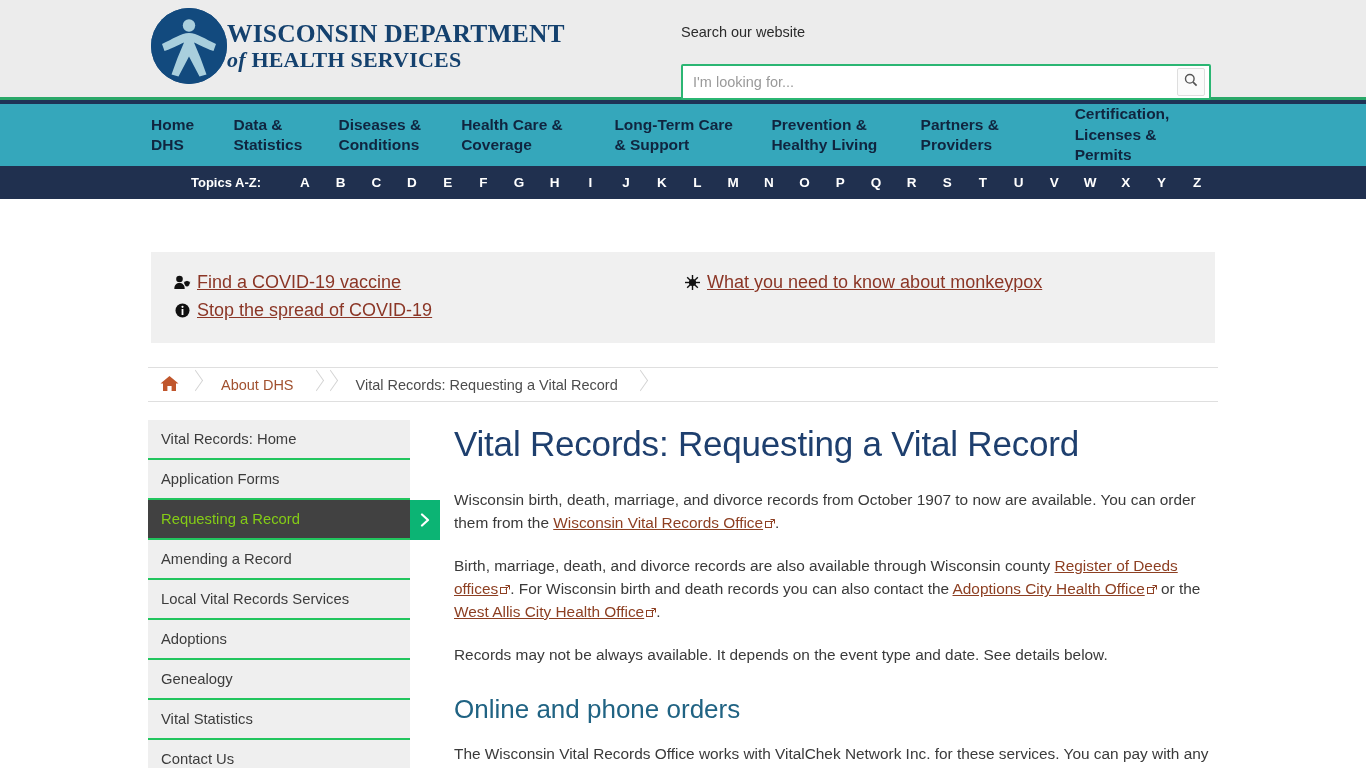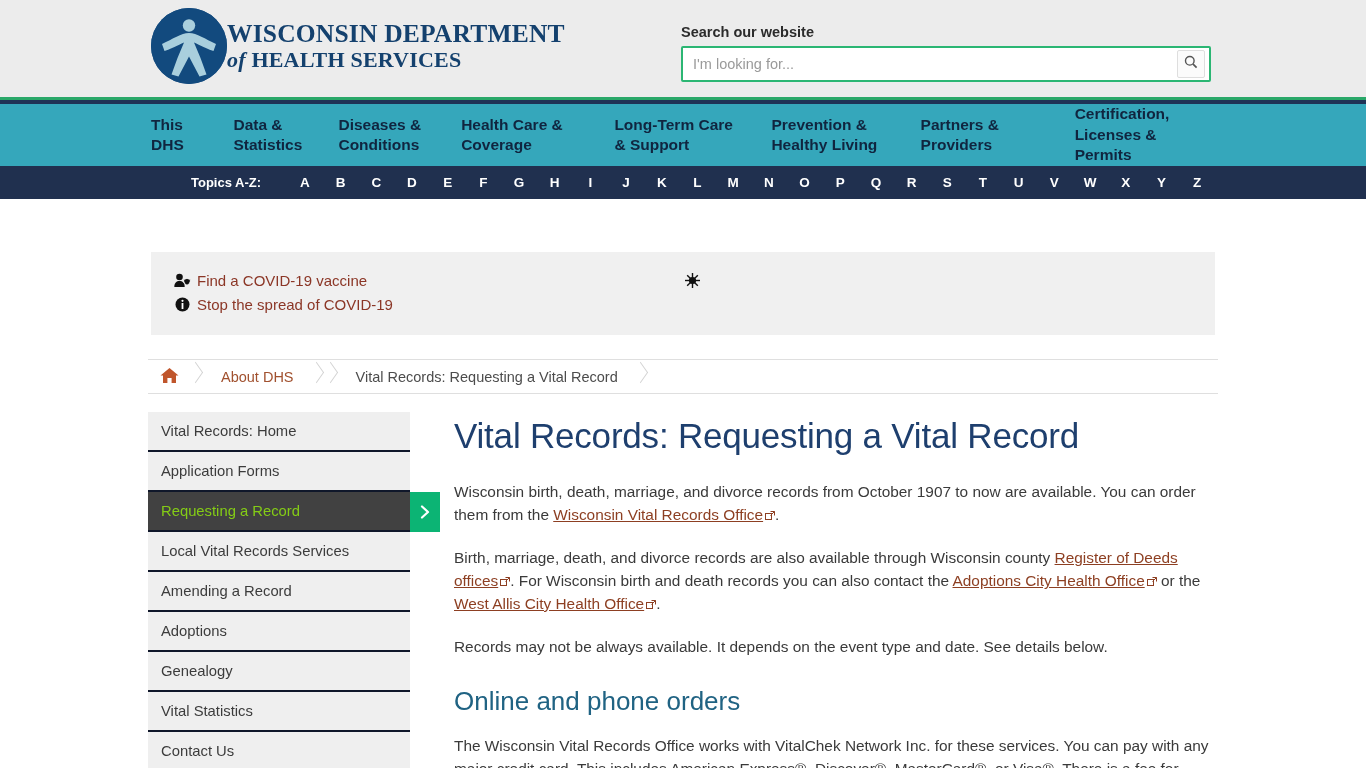--- a/index.html
+++ b/index.html
@@ -64,22 +64,21 @@
 
   .search-block {
     position: absolute;
     left: 530px;
     top: 24px;
     width: 530px;
   }
   .search-label {
     font-size: 14.5px;
     color: #2b2b2b;
-    margin-bottom: 6px;
-    font-weight: bold;
+    margin-bottom: 24px;
   }
   .search-box {
     display: flex;
     align-items: center;
     height: 36px;
     background: #ffffff;
     border: 2px solid #2bb673;
     border-radius: 2px;
     padding: 0 2px 0 0;
   }
@@ -182,22 +181,23 @@
   .alert-icon {
     width: 18px; height: 17px;
     margin-right: 6px;
     display: flex; align-items: center; justify-content: center;
     flex: none;
     color: #111;
   }
   .alert-link {
     color: #8c3a1c;
     color: #8b3626;
-    cursor: pointer;
-    font-size: 15px;
+    text-decoration: underline;
+    cursor: pointer;
+    font-size: 18px;
   }
 
   
   .crumb-wrap {
     width: 1070px;
     margin: 24px auto 0 auto;
     border-top: 1px solid #dfdfdf;
     border-bottom: 1px solid #dfdfdf;
     height: 35px;
     display: flex;
@@ -240,21 +240,21 @@
     display: flex;
     padding-top: 18px;
   }
   .sidebar {
     width: 262px;
     flex: none;
     margin-right: 44px;
   }
   .side-item {
     background: #efefef;
-    border-bottom: 2px solid #0f172a;
+    border-bottom: 2px solid #22c55e;
     height: 40px;
     display: flex;
     align-items: center;
     padding-left: 13px;
     font-size: 14.8px;
     color: #3c3c3c;
     cursor: pointer;
     position: relative;
   }
   .side-item.active {
@@ -360,21 +360,21 @@
     </div>
 
   </div>
 </div>
 
 <div class="rule-green"></div>
 <div class="rule-navy"></div>
 
 <nav class="mainnav">
   <div class="mainnav-inner" id="mainnav-inner">
-      <div class="nav-item" style="width: 84px;">This
+      <div class="nav-item" style="width: 84px;">Home
 DHS</div>
       <div class="nav-item" style="width: 107px;">Data &amp;
 Statistics</div>
       <div class="nav-item" style="width: 125px;">Diseases &amp;
 Conditions</div>
       <div class="nav-item" style="width: 148px;">Health Care &amp;
 Coverage</div>
       <div class="nav-item" style="width: 160px; margin-left: 8px;">Long-Term Care
 &amp; Support</div>
       <div class="nav-item" style="width: 152px;">Prevention &amp;
@@ -447,20 +447,21 @@
           <svg width="15" height="15" viewBox="0 0 15 15">
             <g fill="#111">
               <circle cx="7.5" cy="7.5" r="3.6"></circle>
               <rect x="6.8" y="0" width="1.4" height="15"></rect>
               <rect x="0" y="6.8" width="15" height="1.4"></rect>
               <rect x="6.8" y="0" width="1.4" height="15" transform="rotate(45 7.5 7.5)"></rect>
               <rect x="6.8" y="0" width="1.4" height="15" transform="rotate(-45 7.5 7.5)"></rect>
             </g>
           </svg>
         </span>
+        <a class="alert-link">What you need to know about monkeypox</a>
       </div>
     </div>
 </div>
 
 <div class="crumb-wrap" id="crumb-wrap">
   <div class="crumb home">
     <span>
       <svg width="19" height="17" viewBox="0 0 19 17">
         <path d="M9.5 1 L18.5 8.5 L16 8.5 L16 16 L11.6 16 L11.6 11 L7.4 11 L7.4 16 L3 16 L3 8.5 L0.5 8.5 Z" fill="#c0562c"></path>
       </svg>
@@ -485,24 +486,24 @@
       </div>
       <div class="side-item active">
         <span>Requesting a Record</span>
         <span class="side-arrow">
           <svg width="11" height="14" viewBox="0 0 11 14">
             <path d="M2 1.5 L8 7 L2 12.5" fill="none" stroke="#fff" stroke-width="2.2" stroke-linecap="round" stroke-linejoin="round"></path>
           </svg>
         </span>
       </div>
       <div class="side-item">
+        <span>Amending a Record</span>
+      </div>
+      <div class="side-item">
         <span>Local Vital Records Services</span>
-      </div>
-      <div class="side-item">
-        <span>Amending a Record</span>
       </div>
       <div class="side-item">
         <span>Adoptions</span>
       </div>
       <div class="side-item">
         <span>Genealogy</span>
       </div>
       <div class="side-item">
         <span>Vital Statistics</span>
       </div>

